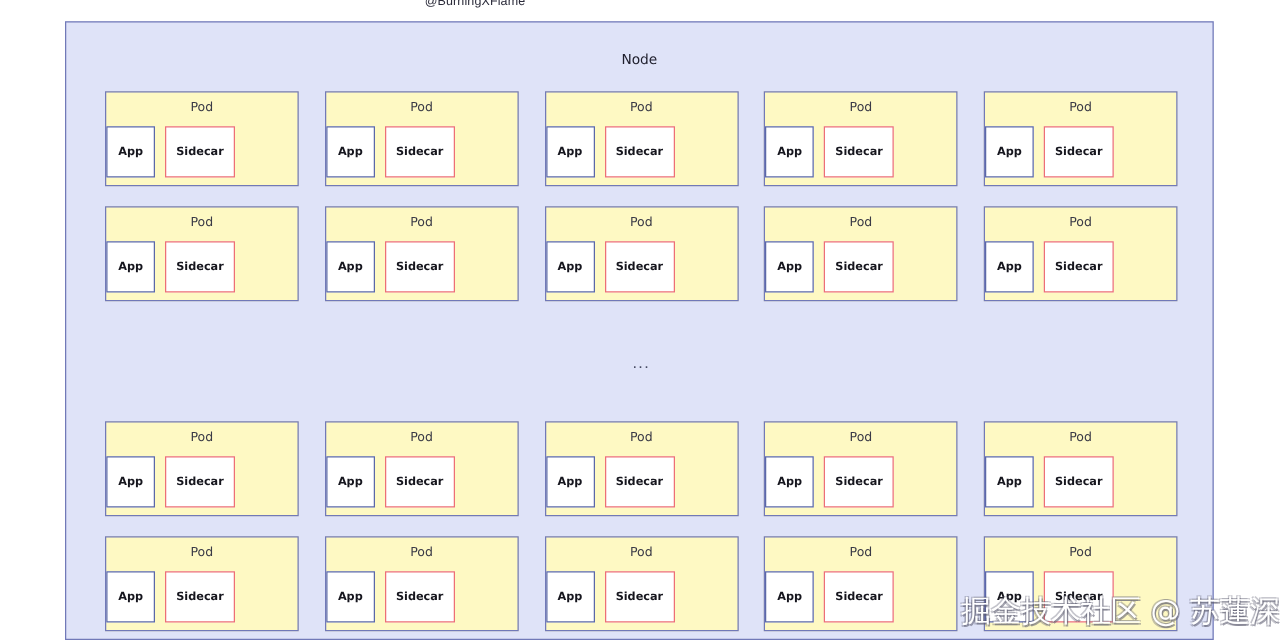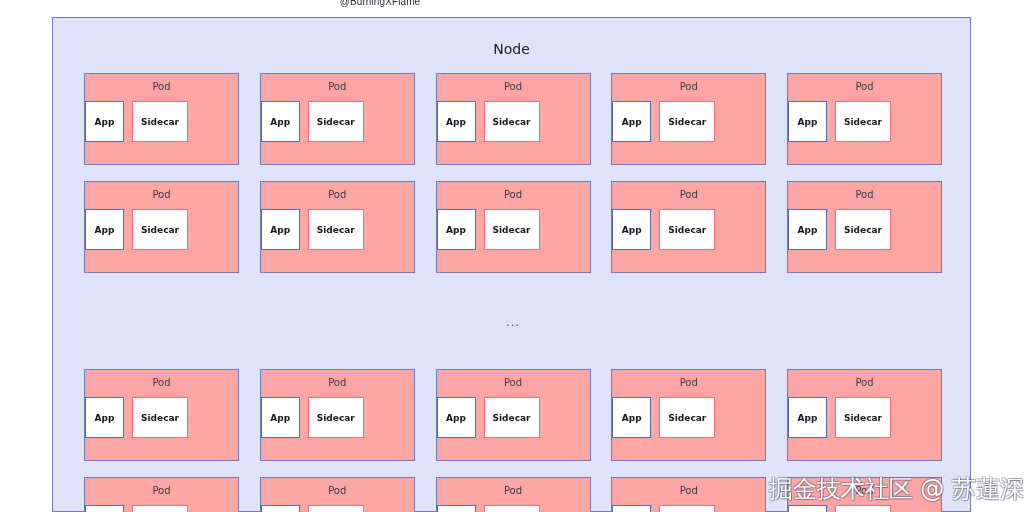--- a/index.html
+++ b/index.html
@@ -38,41 +38,41 @@
     background: #dfe3f8;
     border: 1.5px solid #7179b8;
     box-sizing: border-box;
   }
   .node-title {
     position: absolute;
     top: 23px;
     left: 0;
     width: 100%;
     text-align: center;
-    font-size: 14px;
+    font-size: 11px;
     color: #20202e;
     font-family: "DejaVu Sans", "Liberation Sans", sans-serif;
   }
 
   
   .pod-grid {
     position: absolute;
     left: 31px;
     top: 55px;
     width: 858px;
   }
   .pod-row {
     display: flex;
     justify-content: space-between;
     width: 858px;
   }
   .pod {
     width: 155px;
-    height: 92px;
-    background: #fca5a5;
+    height: 76px;
+    background: #fef9c3;
     border: 1.2px solid #7179b8;
     box-sizing: border-box;
     position: relative;
   }
   .pod-label {
     position: absolute;
     top: 7px;
     left: 0;
     width: 100%;
     text-align: center;

